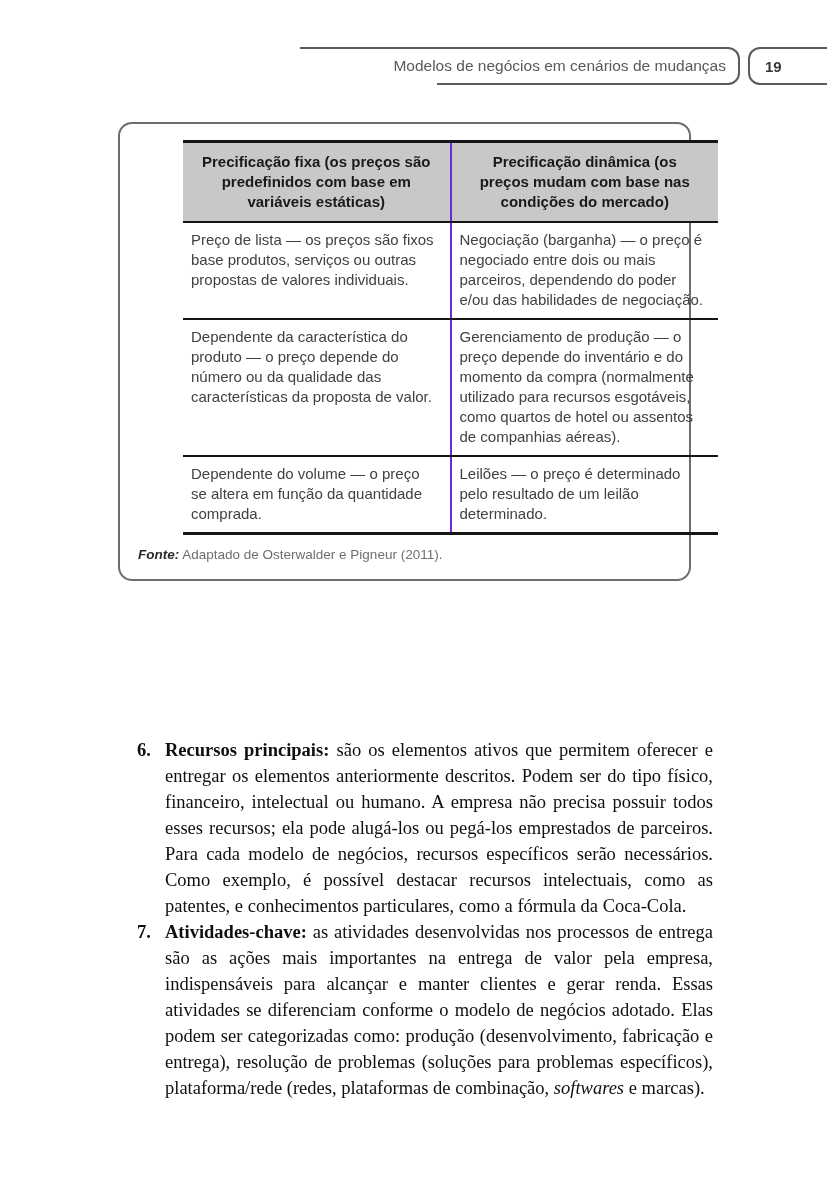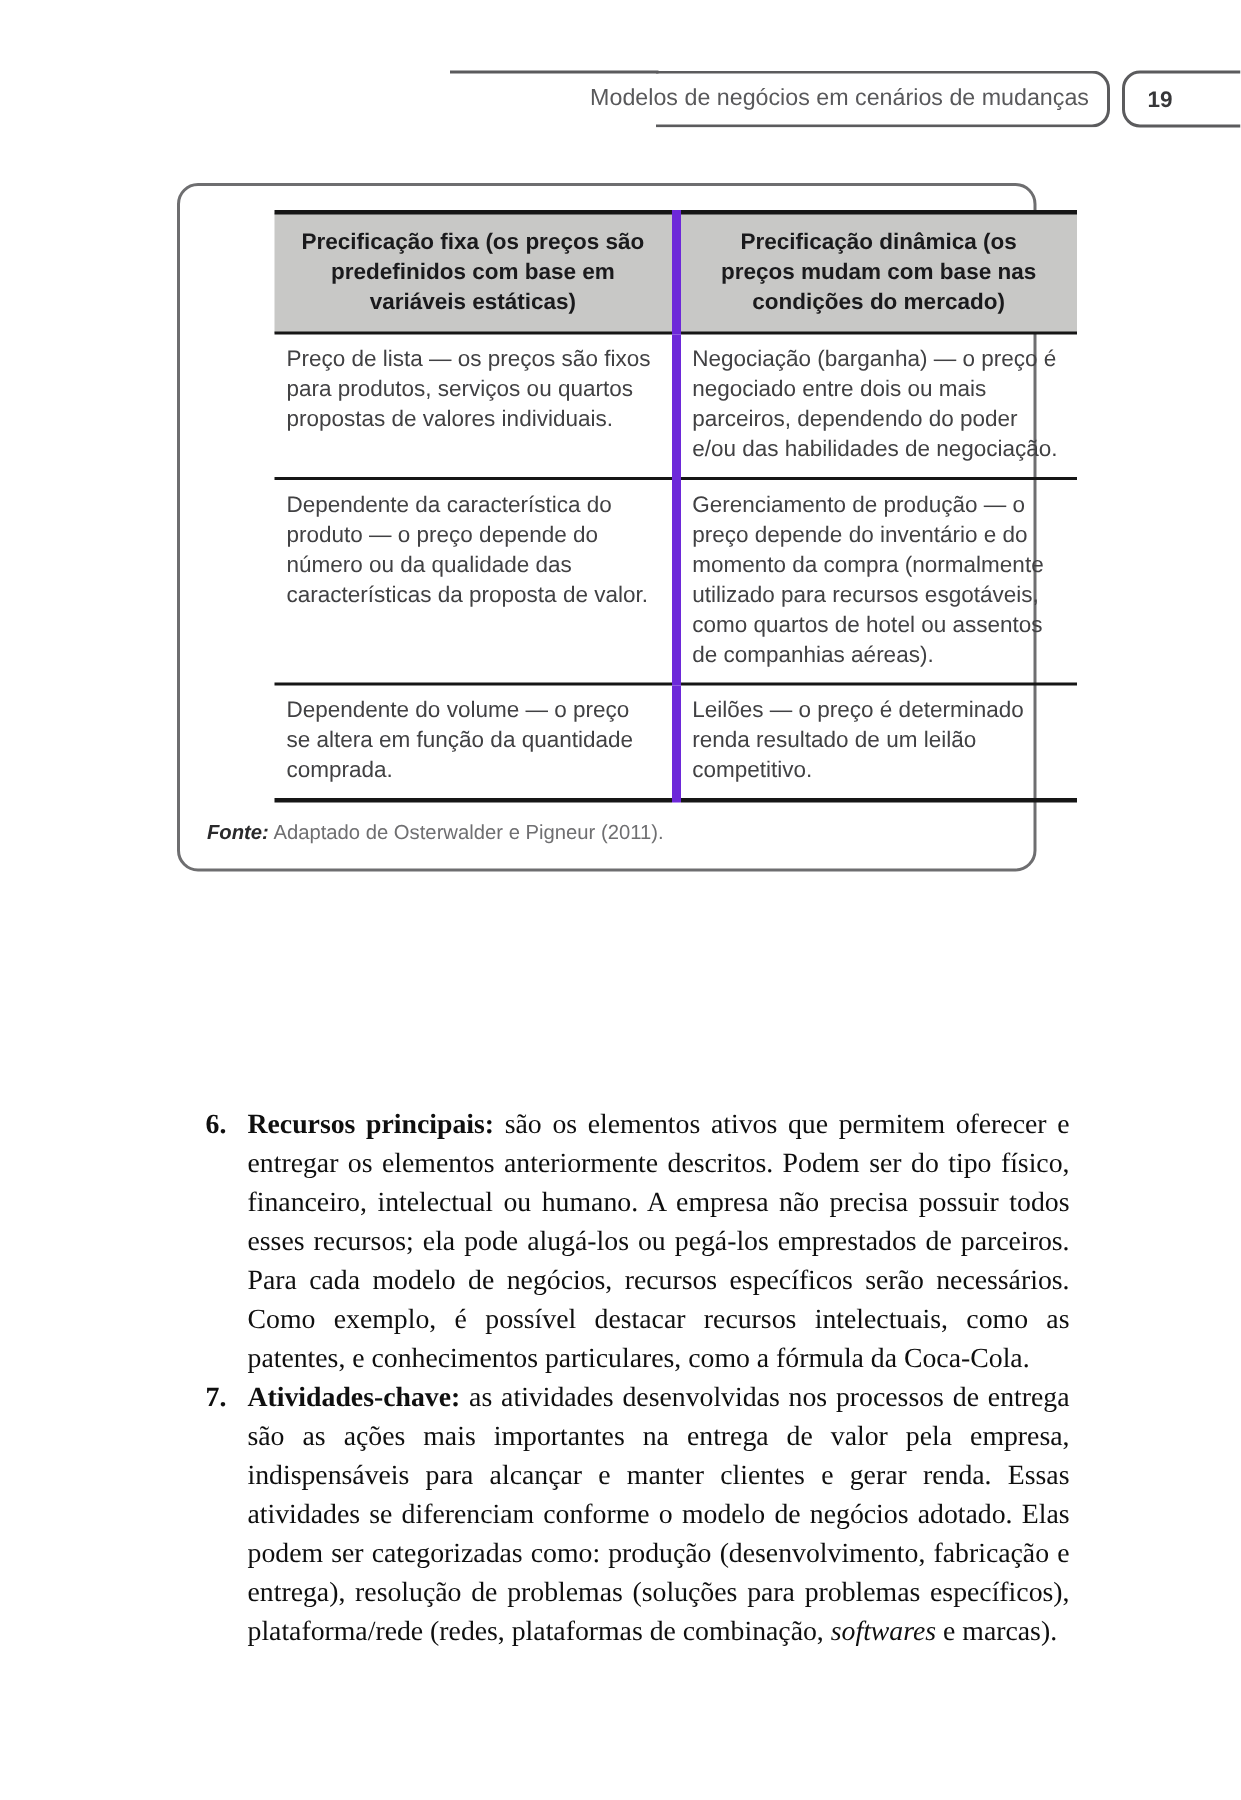--- a/index.html
+++ b/index.html
@@ -63,21 +63,21 @@
   table.pricing th {
     width:50%;
     background:#c8c8c6;
     border-top:3px solid #161616;
     border-bottom:2px solid #161616;
     font-size:15px; line-height:20px; font-weight:bold;
     color:#1a1a1c; text-align:center;
     padding:9px 18px;
   }
   table.pricing th + th,
-  table.pricing td + td { border-left:6px solid #6d28d9; }
+  table.pricing td + td { border-left:2px solid #6d28d9; }
   table.pricing td {
     vertical-align:top;
     font-size:15px; line-height:20px; color:#414143;
     padding:7px 12px 8px 8px;
     border-bottom:2px solid #161616;
   }
   table.pricing tr.last td { border-bottom:3px solid #161616; }
 
   .fonte {
     margin:11px 0 2px 1px;
@@ -123,30 +123,30 @@
 
     <table class="pricing">
       <thead>
         <tr>
           <th>Precificação fixa (os preços são predefinidos com base em variáveis estáticas)</th>
           <th>Precificação dinâmica (os preços mudam com base nas condições do mercado)</th>
         </tr>
       </thead>
       <tbody>
         <tr>
-          <td>Preço de lista — os preços são fixos para produtos, serviços ou quartos propostas de valores individuais.</td>
+          <td>Preço de lista — os preços são fixos base produtos, serviços ou outras propostas de valores individuais.</td>
           <td>Negociação (barganha) — o preço é negociado entre dois ou mais parceiros, dependendo do poder e/ou das habilidades de negociação.</td>
         </tr>
         <tr>
           <td>Dependente da característica do produto — o preço depende do número ou da qualidade das características da proposta de valor.</td>
           <td>Gerenciamento de produção — o preço depende do inventário e do momento da compra (normalmente utilizado para recursos esgotáveis, como quartos de hotel ou assentos de companhias aéreas).</td>
         </tr>
         <tr class="last">
           <td>Dependente do volume — o preço se altera em função da quantidade comprada.</td>
-          <td>Leilões — o preço é determinado renda resultado de um leilão competitivo.</td>
+          <td>Leilões — o preço é determinado pelo resultado de um leilão determinado.</td>
         </tr>
       </tbody>
     </table>
 
     <p class="fonte">
       <span class="f-label">Fonte:</span><span> Adaptado de Osterwalder e Pigneur (2011).</span>
     </p>
   </section>
 
   <section class="body-list">

